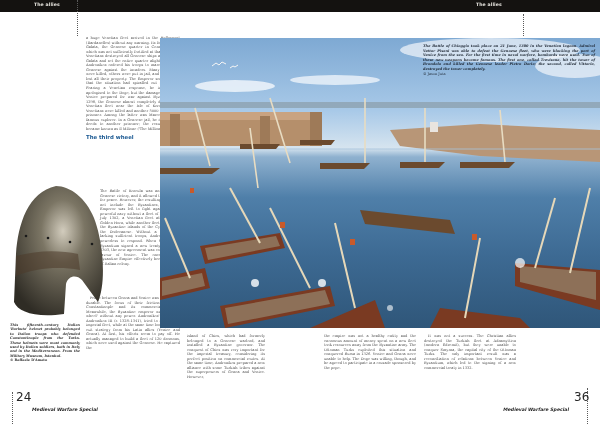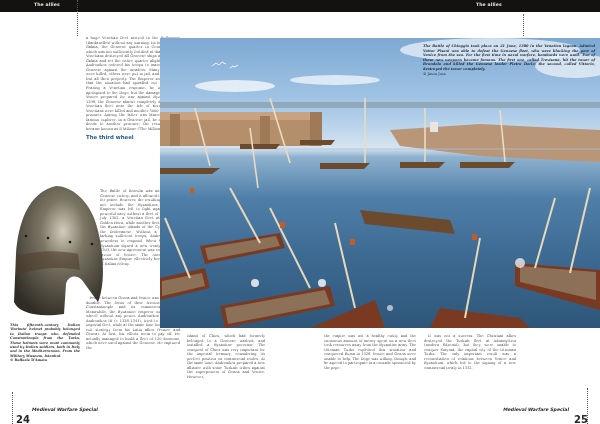--- a/index.html
+++ b/index.html
@@ -24,21 +24,21 @@
     .hero svg { position: absolute; left: 0; top: 0; width: 440px; height: 290px; }
 
     .hero-caption { position: absolute; left: 423px; top: 44px; width: 172px; font-size: 3.5px; line-height: 4.6px; font-style: italic; font-weight: bold; color: #1b2430; text-align: justify; }
     .hero-caption .credit { font-weight: normal; font-style: normal; }
 
     .helmet { position: absolute; left: 8px; top: 184px; width: 100px; height: 140px; }
 
     .helmet-caption { position: absolute; left: 10px; top: 323px; width: 70px; font-size: 3.35px; line-height: 4.4px; font-style: italic; font-weight: bold; color: #2f2f2f; text-align: justify; }
     .helmet-caption .credit { font-weight: bold; font-style: normal; }
 
-    .footer-num { position: absolute; top: 414px; font-family: "DejaVu Sans", sans-serif; font-weight: bold; font-size: 10px; color: #262626; }
+    .footer-num { position: absolute; top: 390px; font-family: "DejaVu Sans", sans-serif; font-weight: normal; font-size: 12px; color: #262626; }
     .footer-title { position: absolute; top: 407px; font-family: "DejaVu Sans", sans-serif; font-weight: bold; font-style: italic; font-size: 4.6px; color: #262626; }
   </style>
 </head>
 <body>
 
 <div class="header-bar">
   <span class="header-label left">The allies</span>
   <span class="header-label right">The allies</span>
 </div>
 
@@ -171,13 +171,13 @@
 <div class="col" style="left:324px; top:334px; width:92px;">
   <p>the empire was not a healthy entity and the enormous amount of money spent on a new fleet took resources away from the Byzantine army. The Ottoman Turks exploited this situation and conquered Bursa in 1326. Venice and Genoa were unable to help. The Doge was willing, though, and he agreed to participate in a crusade sponsored by the pope.</p>
 </div>
 <div class="col" style="left:424px; top:334px; width:92px;">
   <p class="ind">It was not a success. The Christian allies destroyed the Turkish fleet at Adramyttion (modern Edremit), but they were unable to conquer Smyrna, the capital city of the Ottoman Turks. The only important result was a reconciliation of relations between Venice and Byzantium, which led to the signing of a new commercial treaty in 1332.</p>
 </div>
 
 <span class="footer-num" style="left:16px;">24</span>
 <span class="footer-title" style="left:32px;">Medieval Warfare Special</span>
 <span class="footer-title" style="left: 503.172px; width: auto;">Medieval Warfare Special</span>
-<span class="footer-num" style="left:574px;">25</span>
+<span class="footer-num" style="left:574px;">36</span>
 
 </body></html>

